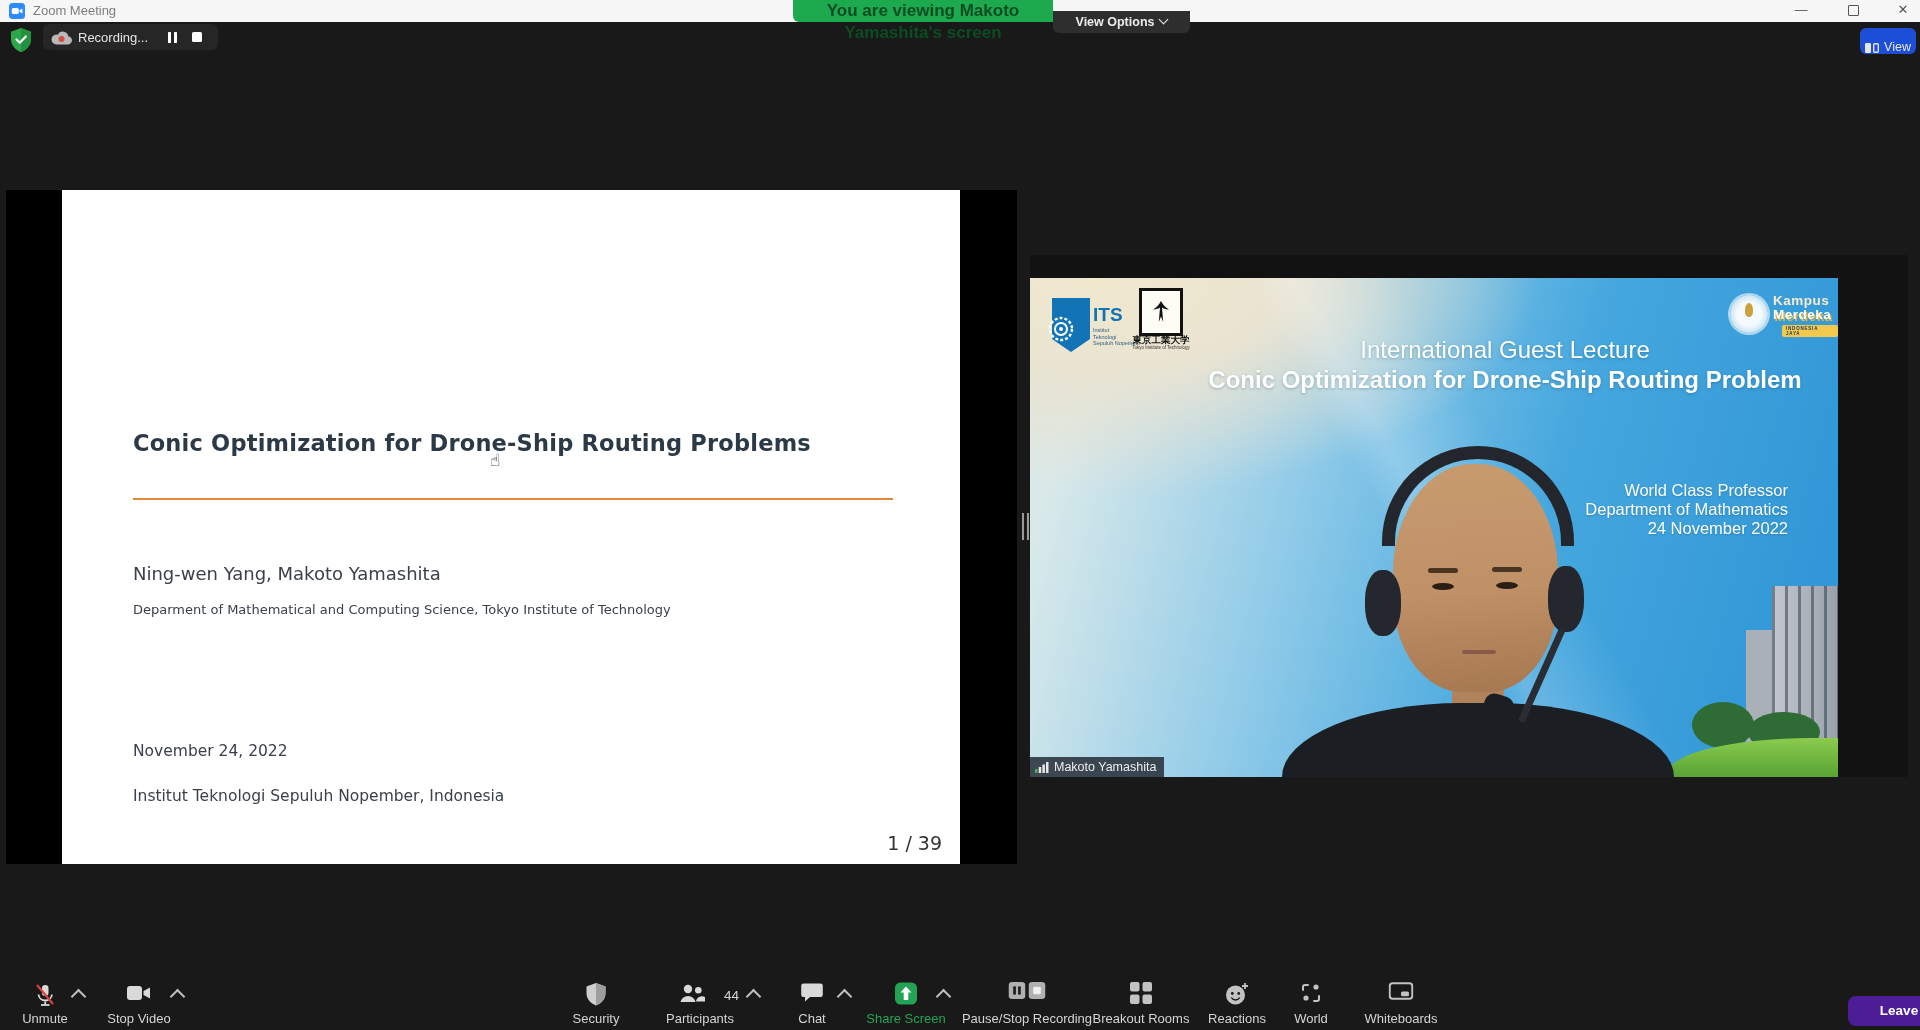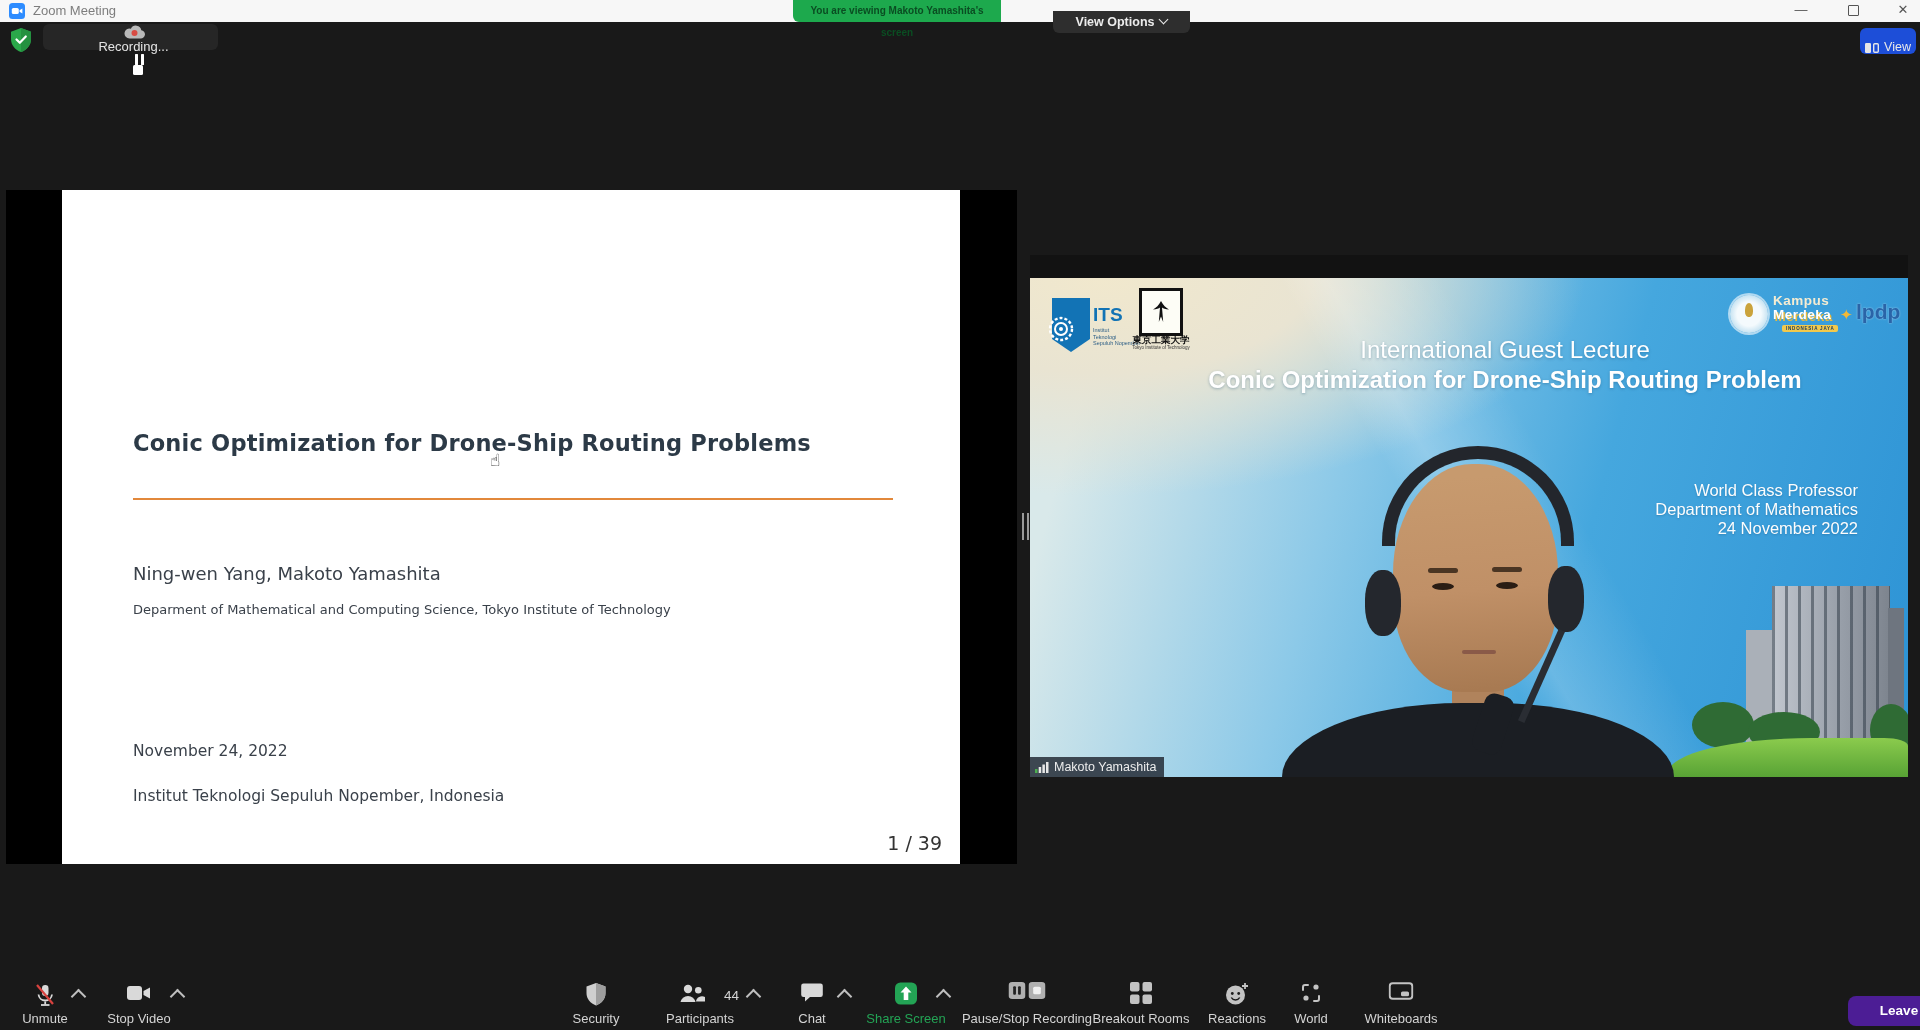--- a/index.html
+++ b/index.html
@@ -2,34 +2,34 @@
 <html><head>
 <meta charset="utf-8">
 <style>
   html,body{margin:0;padding:0;background:#000;}
   .stage{position:relative;width:1920px;height:1030px;background:#191919;overflow:hidden;
          font-family:"Liberation Sans",sans-serif;}
   .abs{position:absolute;}
   
   .titlebar{position:absolute;left:0;top:0;width:1920px;height:22px;background:#f7f7f7;}
   .wtitle{position:absolute;left:33px;top:3px;font-size:13px;color:#7d7d7d;}
-  .banner{position:absolute;left:793px;top:0;width:208px;height:22px;background:#1da94d;
-          color:#0a4d22;font-size:10px;font-weight:bold;text-align:center;line-height:22px;
+  .banner{position:absolute;left:793px;top:0;width:260px;height:22px;background:#1da94d;
+          color:#0a4d22;font-size:17px;font-weight:bold;text-align:center;line-height:22px;
           border-radius:0 0 0 6px;}
   .viewopts{position:absolute;left:1053px;top:0;width:137px;height:22px;background:#2e2e2e;
             color:#ececec;font-size:12.5px;font-weight:bold;text-align:center;line-height:22px;
             border-radius:0 0 6px 6px;cursor:pointer;margin-top:11px;}
   .dchev{display:inline-block;width:6px;height:6px;border-right:1.6px solid #ececec;
          border-bottom:1.6px solid #ececec;transform:rotate(45deg);margin-left:6px;vertical-align:3px;}
   .winbtn{position:absolute;top:0;height:22px;width:30px;text-align:center;line-height:20px;
           color:#555;font-size:13px;cursor:pointer;}
   .maxbox{display:inline-block;width:9px;height:9px;border:1.4px solid #555;border-radius:1px;margin-top:5px;}
   
   .pill{position:absolute;left:43px;top:24px;width:175px;height:26px;background:#262626;
-        border-radius:6px;display:flex;align-items:center;flex-direction:column;}
+        border-radius:6px;display:flex;align-items:center;}
   .rec-label{color:#e4e4e4;font-size:13px;margin-left:6px;}
   .minibtn{cursor:pointer;display:flex;align-items:center;}
   .pbar{display:inline-block;width:3px;height:11px;background:#fff;margin:0 1.5px;border-radius:0.5px;}
   .sbox{display:inline-block;width:10px;height:10px;background:#fff;border-radius:1.5px;}
   .viewbtn{position:absolute;left:1860px;top:28px;width:56px;height:26px;background:#1d4ed8;
            border-radius:6px;color:#e8e8e8;font-size:12.5px;display:flex;align-items:flex-end;
            justify-content:center;gap:5px;cursor:pointer;}
   
   .sharestrip{position:absolute;left:6px;top:190px;width:1011px;height:674px;background:#000;}
   .slide{position:absolute;left:56px;top:0;width:898px;height:674px;background:#fff;
@@ -43,21 +43,21 @@
   .s-inst{position:absolute;left:71px;top:597px;font-size:15.5px;color:#3a414a;}
   .s-page{position:absolute;left:740px;top:642px;width:140px;text-align:right;font-size:19px;color:#333;}
   .handcur{position:absolute;left:428px;top:260px;font-size:17px;color:#111;
            font-family:"DejaVu Sans",sans-serif;}
   
   .divider{position:absolute;left:1019px;top:513px;width:12px;height:27px;cursor:col-resize;
            display:flex;gap:3px;justify-content:center;}
   .divider i{display:block;width:2px;height:27px;background:#9a9a9a;}
   
   .videotile{position:absolute;left:1030px;top:255px;width:878px;height:522px;background:#121212;}
-  .vcontent{position:absolute;left:0;top:23px;width:878px;height:499px;overflow:hidden;
+  .vcontent{position:absolute;left:0;top:23px;width:808px;height:499px;overflow:hidden;
             background:
               radial-gradient(120% 95% at 8% 0%, #f1e8cd 0%, #e9e4d2 20%, rgba(233,228,210,0) 46%),
               linear-gradient(105deg,#d9e9ea 8%,#8cc9e8 36%,#45a7de 62%,#2d93d5 100%);}
   .vcontent:after{content:"";position:absolute;inset:0;
             background:linear-gradient(60deg, rgba(255,255,255,0) 46%, rgba(255,255,255,0.20) 50%, rgba(255,255,255,0) 60%);}
   .vtitle1{position:absolute;left:95px;top:58px;width:760px;text-align:center;color:#fff;
            font-size:24px;font-weight:normal;text-shadow:0 1px 3px rgba(20,70,110,.35);z-index:4;}
   .vtitle2{position:absolute;left:95px;top:88px;width:760px;text-align:center;color:#fff;
            font-size:24px;font-weight:bold;text-shadow:0 1px 3px rgba(20,70,110,.35);z-index:4;}
   .wcp{position:absolute;right:50px;top:203px;text-align:right;color:#fdfdfd;font-size:16.5px;

